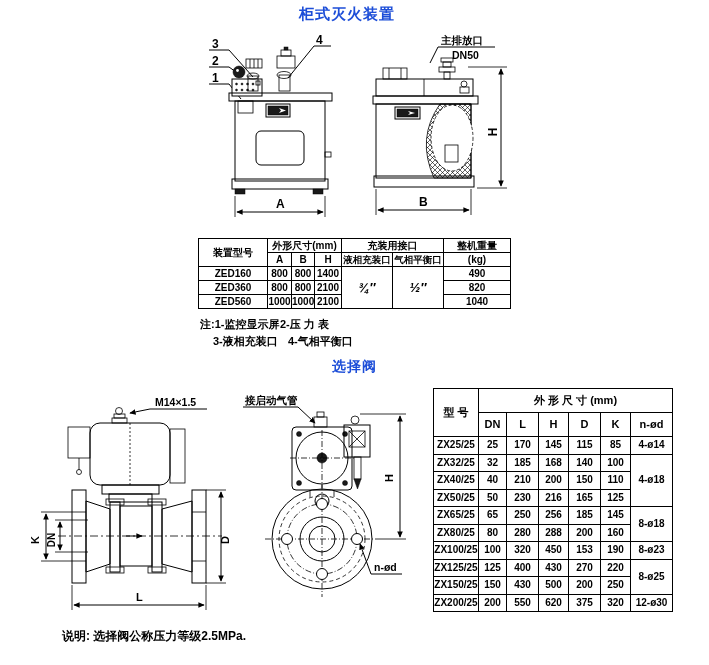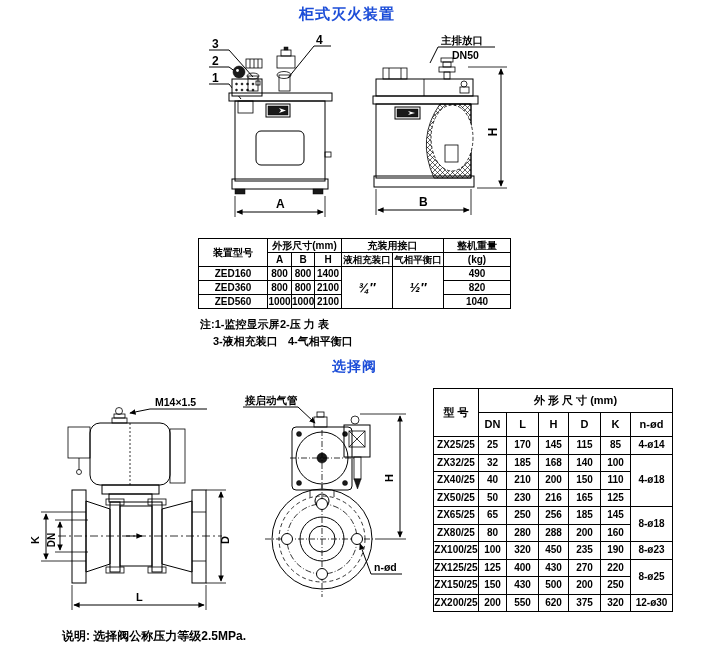--- a/index.html
+++ b/index.html
@@ -412,21 +412,21 @@
       <td>280</td>
       <td>288</td>
       <td>200</td>
       <td>160</td>
     </tr>
     <tr>
       <td>ZX100/25</td>
       <td>100</td>
       <td>320</td>
       <td>450</td>
-      <td>235</td>
+      <td>153</td>
       <td>190</td>
       <td>8-ø23</td>
     </tr>
     <tr>
       <td>ZX125/25</td>
       <td>125</td>
       <td>400</td>
       <td>430</td>
       <td>270</td>
       <td>220</td>

